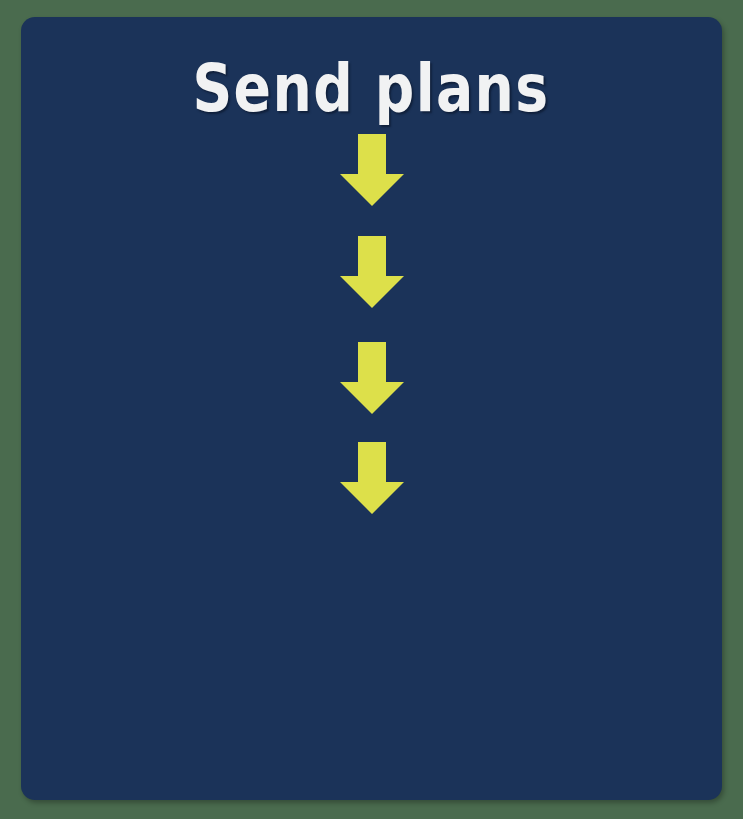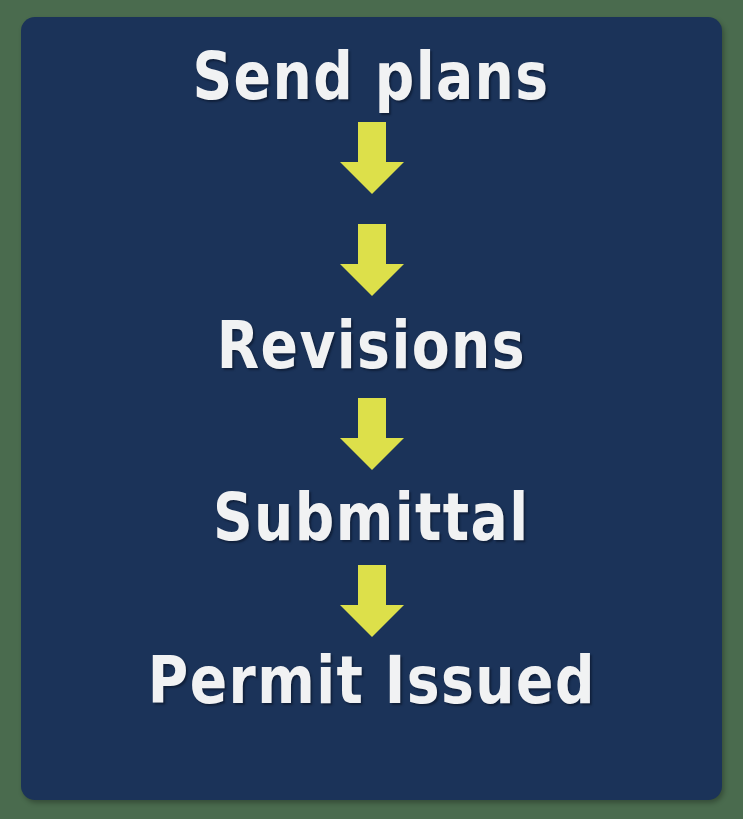--- a/index.html
+++ b/index.html
@@ -21,21 +21,21 @@
     width: 701px;
     height: 783px;
     background: #1b3359;
     border-radius: 14px;
     box-shadow: 2px 3px 5px rgba(0,0,0,0.28);
     box-sizing: border-box;
     display: flex;
     flex-direction: column;
     align-items: center;
     justify-content: flex-start;
-    padding-top: 26px;
+    padding-top: 38px;
   }
 
   .flow-step {
     width: 100%;
     display: flex;
     align-items: center;
     justify-content: center;
   }
 
   .step-label {
@@ -84,37 +84,28 @@
     </svg>
   </div>
 
 
   <div class="flow-connector gap-2">
     <svg class="arrow-down" width="64" height="72" viewBox="0 0 64 72">
       <polygon points="18,0 46,0 46,40 64,40 32,72 0,40 18,40" fill="#dde04a"></polygon>
     </svg>
   </div>
 
-  <div class="flow-step">
-    <div class="step-label">Revisions</div>
-  </div>
 
   <div class="flow-connector gap-3">
     <svg class="arrow-down" width="64" height="72" viewBox="0 0 64 72">
       <polygon points="18,0 46,0 46,40 64,40 32,72 0,40 18,40" fill="#dde04a"></polygon>
     </svg>
   </div>
 
-  <div class="flow-step">
-    <div class="step-label">Submittal</div>
-  </div>
 
   <div class="flow-connector gap-4">
     <svg class="arrow-down" width="64" height="72" viewBox="0 0 64 72">
       <polygon points="18,0 46,0 46,40 64,40 32,72 0,40 18,40" fill="#dde04a"></polygon>
     </svg>
   </div>
 
-  <div class="flow-step">
-    <div class="step-label">Permit Issued</div>
-  </div>
 
 </div>
 
 </body></html>

